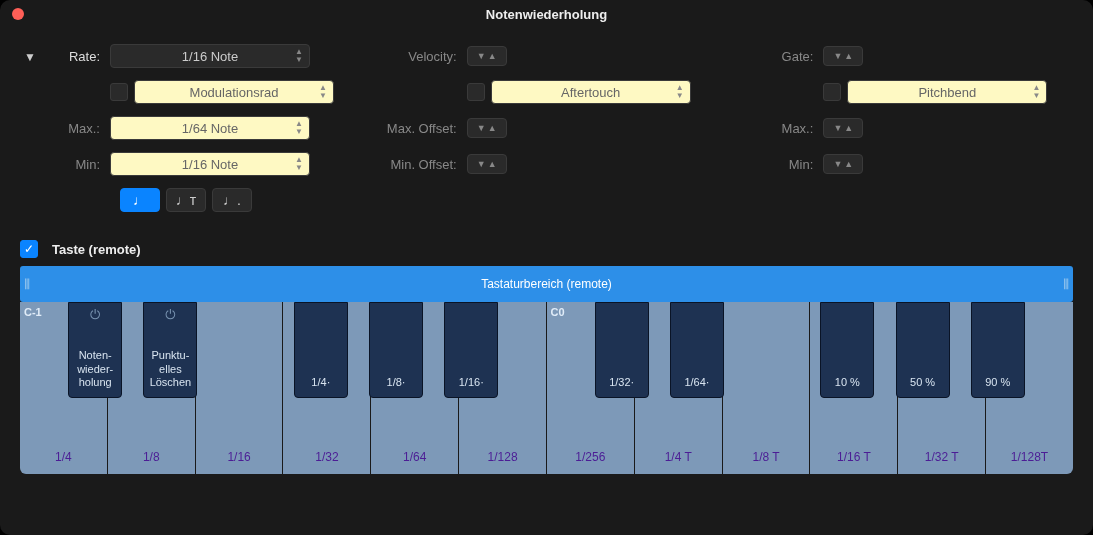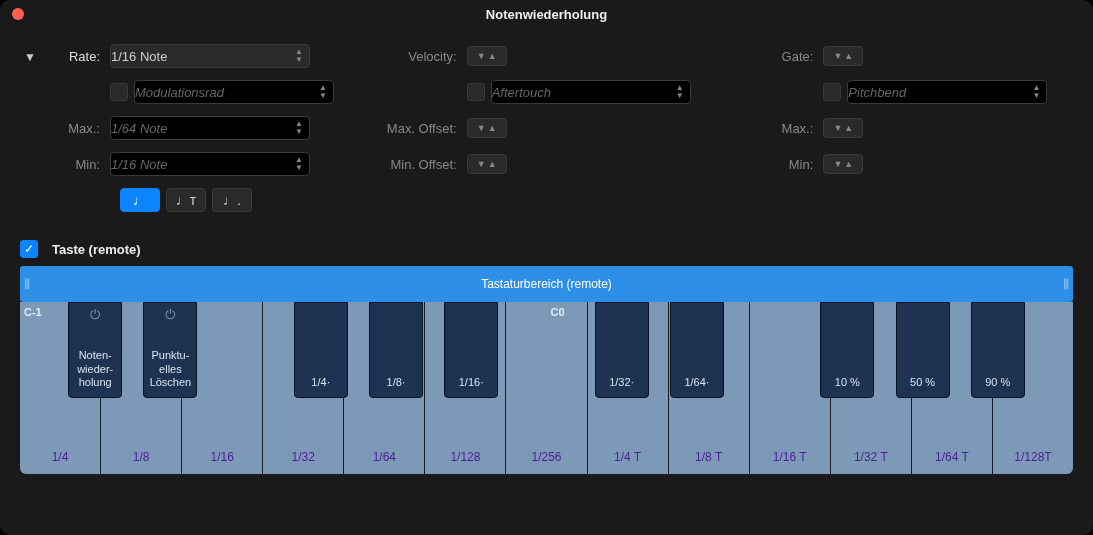--- a/index.html
+++ b/index.html
@@ -8,22 +8,22 @@
 .titlebar { height:28px; display:flex; align-items:center; justify-content:center; position:relative; }
 .traffic { position:absolute; left:12px; top:8px; display:flex; gap:8px; }
 .tl { width:12px; height:12px; border-radius:50%; }
 .tl.red { background:#ff5f57; }
 .title { color:#eee; font-size:13px; font-weight:600; }
 .params { padding:10px 36px 10px 20px; display:flex; gap:33px; }
 .col { flex:1; }
 .row { display:flex; align-items:center; height:36px; }
 .lbl { width:90px; text-align:right; color:#888; font-size:13px; padding-right:10px; }
 .lbl.active { color:#ddd; }
-.select { flex:1; background:#2a2a2a; border:1px solid #3a3a3a; border-radius:4px; height:24px; display:flex; align-items:center; position:relative; color:#ccc; font-size:13px; cursor:pointer; max-width:200px; }
-.select.dark { background:#000000; color:#666;font-style:italic; }
+.select { flex:1; background:#2a2a2a; border:1px solid #3a3a3a; border-radius:4px; height:24px; display:flex; align-items:center; justify-content:center; position:relative; color:#ccc; font-size:13px; cursor:pointer; max-width:200px; }
+.select.dark { background:#fef9c3; color:#666; }
 .select .arrows { position:absolute; right:6px; font-size:8px; line-height:8px; color:#888; }
 .stepper { width:40px; height:20px; background:#2a2a2a; border:1px solid #3a3a3a; border-radius:4px; display:flex; align-items:center; justify-content:center; gap:2px; cursor:pointer; }
 .stepper span { font-size:9px; color:#888; }
 .check { width:18px; height:18px; background:#2a2a2a; border:1px solid #3a3a3a; border-radius:3px; margin-right:6px; cursor:pointer; display:flex; align-items:center; justify-content:center; }
 .check.on { background:#0a84ff; border-color:#0a84ff; }
 .check.on::after { content:"✓"; color:#fff; font-size:12px; }
 .notetype { display:flex; gap:6px; margin-left:100px; }
 .ntbtn { width:40px; height:24px; background:#2a2a2a; border:1px solid #3a3a3a; border-radius:4px; display:flex; align-items:center; justify-content:center; color:#ccc; cursor:pointer; font-size:14px; }
 .ntbtn.active { background:#0a84ff; border-color:#0a84ff; color:#fff; }
 .disclosure { position:absolute; left:24px; top:50px; color:#ccc; font-size:12px; cursor:pointer; }
@@ -177,21 +177,20 @@
           <div class="wkey">1/8</div>
           <div class="wkey">1/16</div>
           <div class="wkey">1/32</div>
           <div class="wkey">1/64</div>
           <div class="wkey">1/128</div>
           <div class="wkey">1/256</div>
           <div class="wkey">1/4 T</div>
           <div class="wkey">1/8 T</div>
           <div class="wkey">1/16 T</div>
           <div class="wkey">1/32 T</div>
-          <div class="wkey">1/64 T</div>
           <div class="wkey">1/128T</div>
         </div>
       <div class="blackkeys" id="blackkeys">
           <div class="bkey" style="left: calc(7.14286% - 27px);">
             <div class="pwr">⏻</div>
             <div style="white-space: pre-line; text-align: center;">Noten-
 wieder-
 holung</div>
           </div>
           <div class="bkey" style="left: calc(14.2857% - 27px);">

